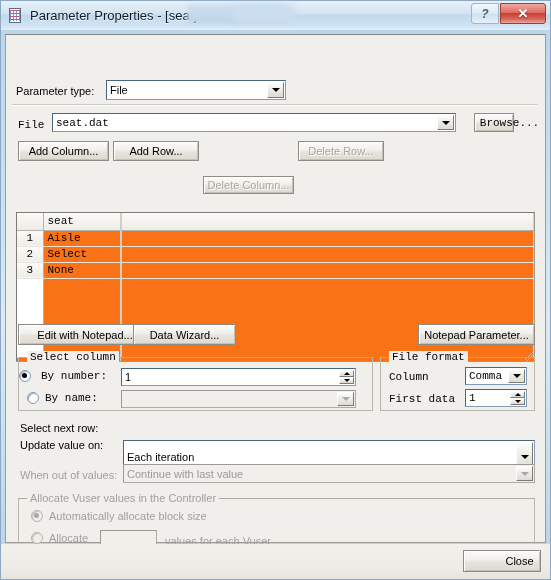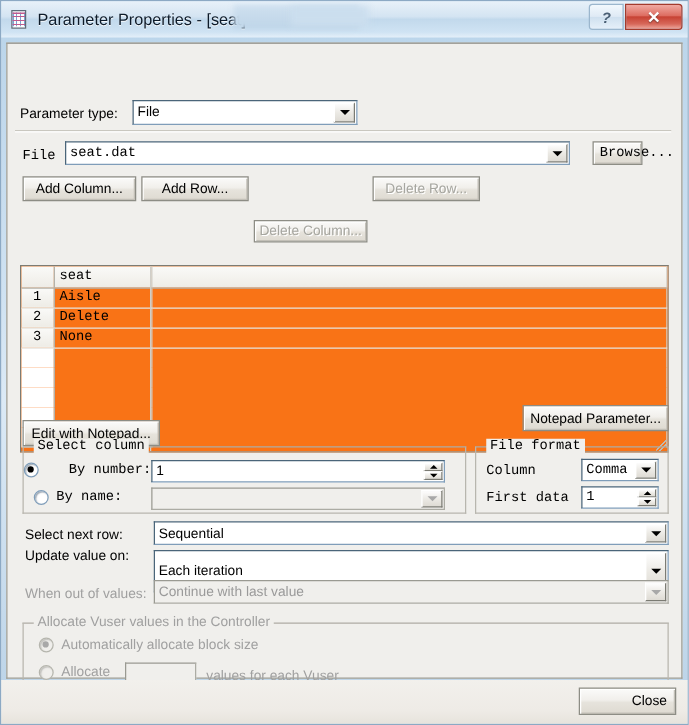--- a/index.html
+++ b/index.html
@@ -292,21 +292,21 @@
           </tr>
         </thead>
         <tbody id="grid-body">
             <tr>
               <td class="rowhdr">1</td>
               <td class="colA">Aisle</td>
               <td></td>
             </tr>
             <tr>
               <td class="rowhdr">2</td>
-              <td class="colA">Delete</td>
+              <td class="colA">Select</td>
               <td></td>
             </tr>
             <tr>
               <td class="rowhdr">3</td>
               <td class="colA">None</td>
               <td></td>
             </tr>
             <tr style="border-bottom: none;">
               <td class="rowhdr" style="background: rgb(255, 255, 255); border-right: 1px solid rgb(208, 206, 200); border-bottom: none;"></td>
               <td class="colA" style="border-bottom: none;"></td>
@@ -330,31 +330,34 @@
             <tr style="border-bottom: none;">
               <td class="rowhdr" style="background: rgb(255, 255, 255); border-right: 1px solid rgb(208, 206, 200); border-bottom: none;"></td>
               <td class="colA" style="border-bottom: none;"></td>
               <td style="border-bottom: none;"></td>
             </tr>
           </tbody>
       </table>
       <div id="grid-scrollcorner"></div>
     </div>
 
-    <div class="btn" style="position:absolute;left:12px;top:301px;width:110px;height:21px;align-items:center;">
+    <div class="btn" style="position:absolute;left:12px;top:289px;width:134px;height:21px;align-items:center;">
       <span>Edit with Notepad...</span>
+    </div>
+    <div class="btn" style="position:absolute;left:127px;top:289px;width:103px;height:21px;">
+      <span>Data Wizard...</span>
     </div>
     <div class="btn" style="position:absolute;left:412px;top:289px;width:117px;height:21px;">
       <span>Notepad Parameter...</span>
     </div>
 
     <div class="group" style="left:12px;top:322px;width:355px;height:54px;">
       <span class="gtitle">Select column</span>
 
-      <div style="position:absolute;left:0;top:12px;display:flex;align-items:center;gap:24px;">
+      <div style="position:absolute;left:0;top:12px;display:flex;align-items:center;gap:10px;">
         <span class="radio">
           <span class="outer"></span>
             <span class="dot"></span>
         </span>
         <span class="lbl-mono">By number:</span>
       </div>
       <div class="field" style="position:absolute;left:102px;top:10px;width:235px;height:18px;">
         <span>1</span>
         <span class="spin">
           <div>
@@ -399,26 +402,20 @@
               <span class="tri-up"></span>
             </div>
           <div>
               <span class="tri-dn-sm"></span>
             </div>
         </span>
       </div>
     </div>
 
     <span class="lbl" style="position:absolute;left:14px;top:387px;">Select next row:</span>
-    <div class="field combo" style="position:absolute;left:117px;top:382px;width:412px;height:19px;">
-      <span>Sequential</span>
-      <div class="arrow-box">
-          <div class="tri-down"></div>
-        </div>
-    </div>
 
     <span class="lbl" style="position:absolute;left:14px;top:404px;">Update value on:</span>
     <div class="field combo" style="position:absolute;left:117px;top:405px;width:412px;height:34px;">
       <span>Each iteration</span>
       <div class="arrow-box">
           <div class="tri-down"></div>
         </div>
     </div>
 
     <span class="lbl lbl-dis" style="position:absolute;left:14px;top:434px;">When out of values:</span>

